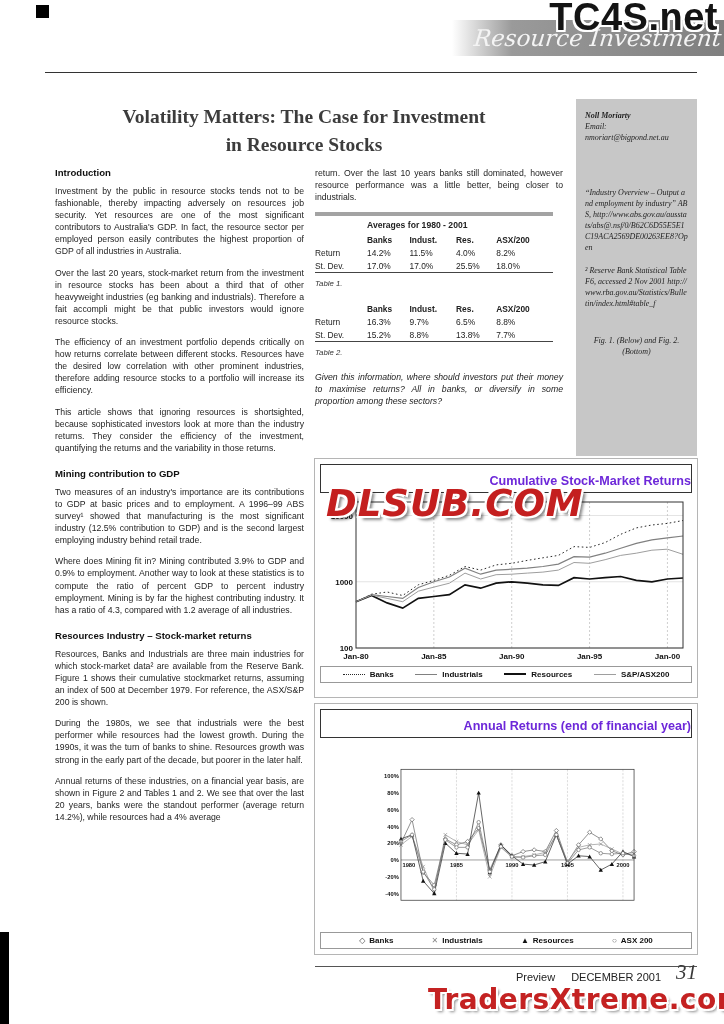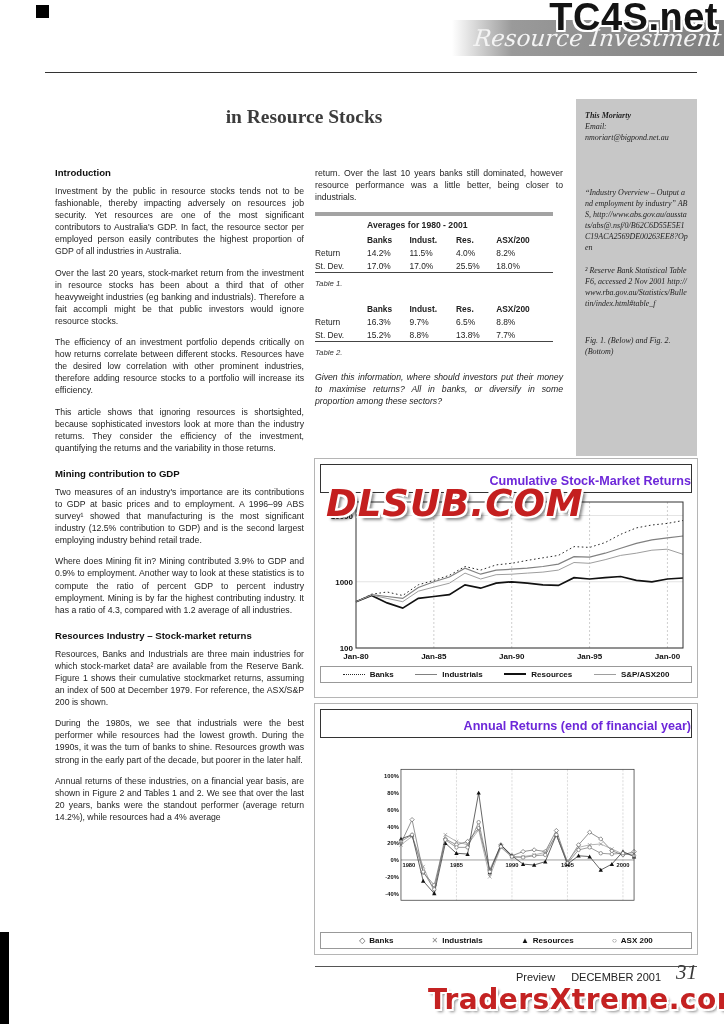--- a/index.html
+++ b/index.html
@@ -44,21 +44,21 @@
   .mt-caption{font-style:italic;font-size:7.8px;margin:6px 0 14px;color:#333;}
 
   
   .sidebar{position:absolute;left:576px;top:99px;width:121px;height:357px;background:#c7c7c7;
         box-sizing:border-box;padding:11px 9px;font-family:"Liberation Serif",serif;
         font-style:italic;font-size:8px;line-height:11px;color:#1e1e1e;}
   .sb-author{font-weight:bold;}
   .sb-email{word-break:break-all;}
   .sb-ref{margin-top:44px;word-break:break-all;}
   .sb-ref2{margin-top:12px;word-break:break-all;}
-  .sb-fig{margin-top:26px;}
+  .sb-fig{margin-top:26px;text-align:center;}
 
   
   .chart-box{position:absolute;background:#fff;border:1px solid #b5b5b5;box-sizing:border-box;
         display:flex;flex-direction:column;}
   .fig1{left:314px;top:458px;width:384px;height:240px;}
   .fig2{left:314px;top:703px;width:384px;height:252px;gap:24px;}
   .chart-title{margin:5px 5px 3px;border:1.4px solid #333;text-align:right;font-weight:bold;
         font-size:12.6px;padding:9px 0 4px;color:#6d28d9;}
   .chart-box svg{display:block;margin:0 auto;}
   svg text{font-family:"Liberation Sans",sans-serif;}
@@ -98,20 +98,21 @@
   <div class="mark-top"></div>
   <div class="mark-bottom"></div>
 
   <div class="masthead-band"></div>
   <div class="masthead-script">Resource Investment</div>
   <div class="tc4s">TC4S.net</div>
 
   <div class="rule-top"></div>
 
   <div class="article-title">
+    <div>Volatility Matters: The Case for Investment</div>
     <div>in Resource Stocks</div>
   </div>
 
   <div class="col-left">
     <h3 class="sh">Introduction</h3>
     <p class="bp">Investment by the public in resource stocks tends not to be fashionable, thereby impacting adversely on resources job security. Yet resources are one of the most significant contributors to Australia's GDP. In fact, the resource sector per employed person easily contributes the highest proportion of GDP of all industries in Australia.</p>
     <p class="bp">Over the last 20 years, stock-market return from the investment in resource stocks has been about a third that of other heavyweight industries (eg banking and industrials). Therefore a fait accompli might be that public investors would ignore resource stocks.</p>
     <p class="bp">The efficiency of an investment portfolio depends critically on how returns correlate between different stocks. Resources have the desired low correlation with other prominent industries, therefore adding resource stocks to a portfolio will increase its efficiency.</p>
     <p class="bp">This article shows that ignoring resources is shortsighted, because sophisticated investors look at more than the industry returns. They consider the efficiency of the investment, quantifying the returns and the variability in those returns.</p>
 
@@ -188,21 +189,21 @@
           </tr>
         </tbody>
       </table>
     </div>
     <div class="mt-caption">Table 2.</div>
 
     <p class="bp it">Given this information, where should investors put their money to maximise returns? All in banks, or diversify in some proportion among these sectors?</p>
   </div>
 
   <div class="sidebar">
-    <div class="sb-author">This Moriarty</div>
+    <div class="sb-author">Noll Moriarty</div>
     <div>Email:</div>
     <div class="sb-email">nmoriart@bigpond.net.au</div>
     <div class="sb-ref">“Industry Overview – Output and employment by industry” ABS, http://www.abs.gov.au/ausstats/abs@.nsf/0/B62C6D55E5E1C19ACA2569DE00263EE8?Open</div>
     <div class="sb-ref2">² Reserve Bank Statistical Table F6, accessed 2 Nov 2001 http://www.rba.gov.au/Statistics/Bulletin/index.html#table_f</div>
     <div class="sb-fig">Fig. 1. (Below) and Fig. 2. (Bottom)</div>
   </div>
 
   <div class="chart-box fig1">
     <div class="chart-title">Cumulative Stock-Market Returns</div>
     <svg id="fig1-plot" width="372" height="168" viewBox="0 0 372 168">

